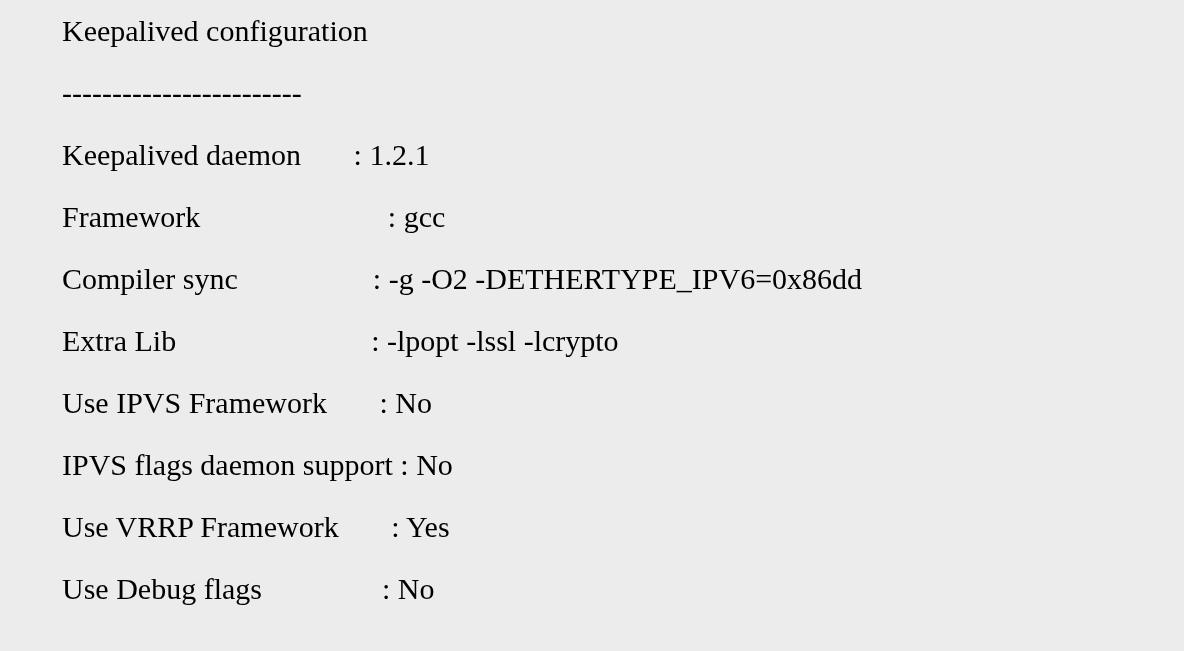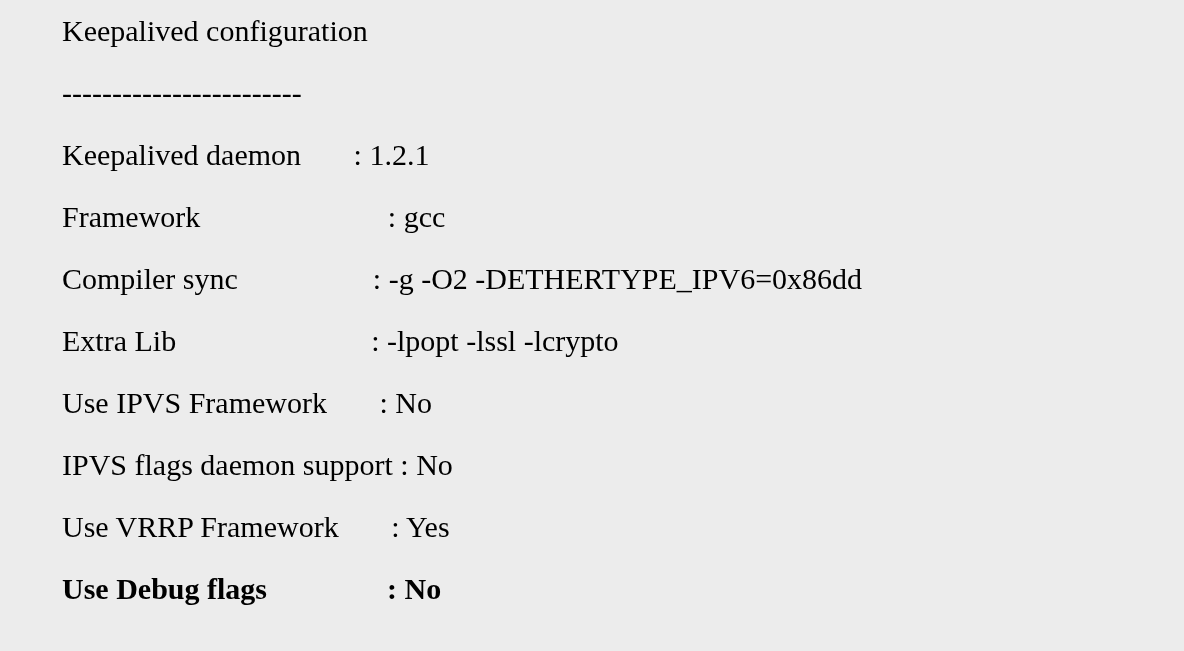--- a/index.html
+++ b/index.html
@@ -16,21 +16,20 @@
       color: #000000;
       padding: 16px 60px 10px 62px;
     }
     .line {
       white-space: pre;
       line-height: 1.0;
       margin-bottom: 32px;
     }
     .line:last-of-type {
       margin-bottom: 0;
-      font-weight: bold;
     }
     .red {
       color: #000000;
     }
   </style>
 </head>
 <body>
 
 <div class="line">Keepalived configuration</div>
 <div class="line">------------------------</div>

